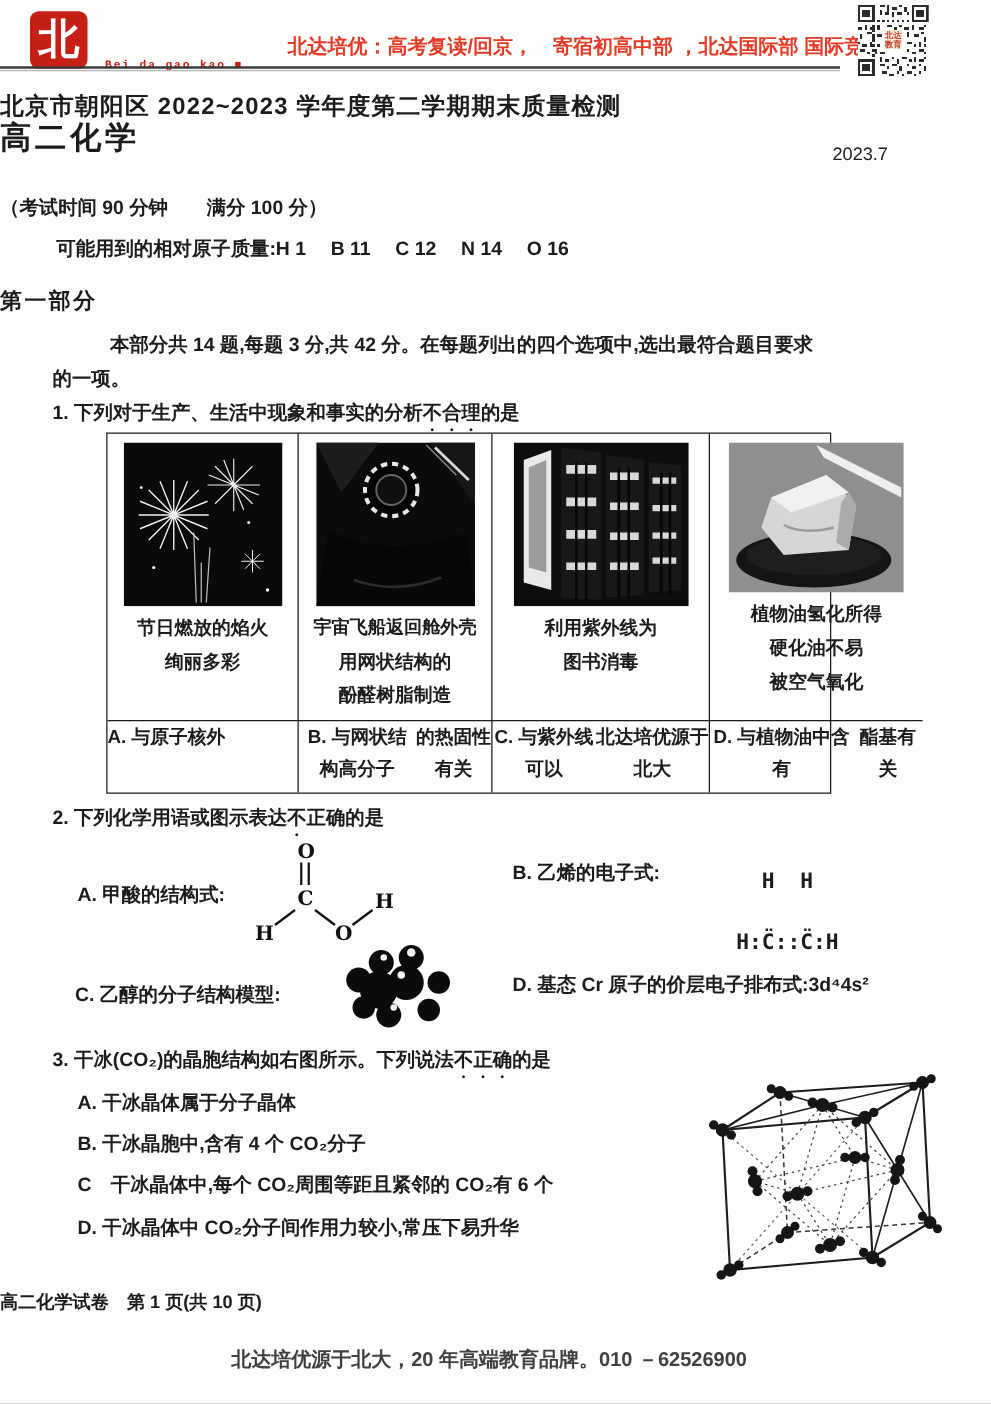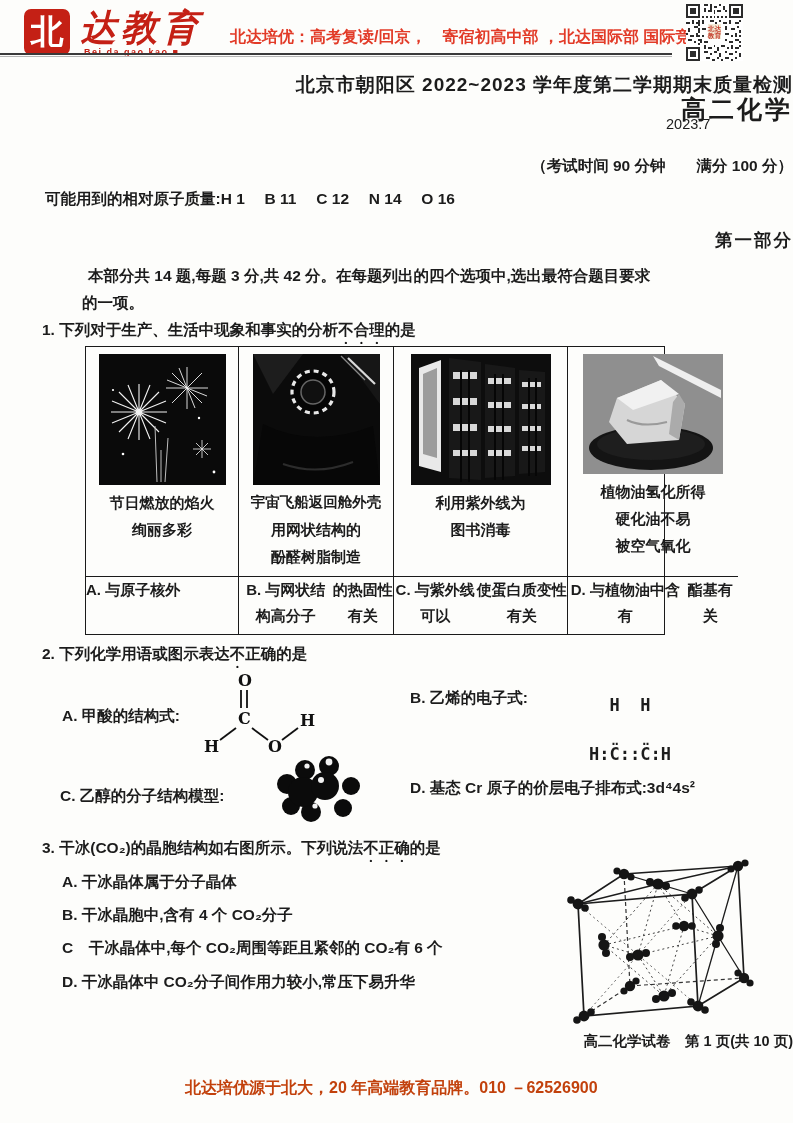--- a/index.html
+++ b/index.html
@@ -5,57 +5,56 @@
   * { margin:0; padding:0; box-sizing:border-box; }
   html,body { background:#888; }
   .page {
     position:relative; width:793px; height:1123px; margin:0 auto;
     background:#fdfdfb; overflow:hidden;
     font-family:"Liberation Sans","DejaVu Sans",sans-serif;
     color:#1c1c1c;
   }
   .abs { position:absolute; }
   .b { font-weight:700; }
-  .center { width:100%; text-align:right; }
+  .center { width:100%; text-align:left; }
   .emph {
     -webkit-text-emphasis:filled dot #111; -webkit-text-emphasis-position:under left;
     text-emphasis:filled dot #111; text-emphasis-position:under left;
   }
   
   .logo-box { position:absolute; left:0; top:3px; width:46px; height:46px; background:#c42015; border-radius:7px;
     color:#fff; font-size:33px; font-weight:700; text-align:center; line-height:46px; font-family:"Liberation Serif",serif; }
   .logo-text { position:absolute; left:56px; top:-2px; color:#c42015; font-size:36px; font-weight:700;
     font-family:"Liberation Serif","DejaVu Serif",serif; font-style:italic; letter-spacing:5px; }
-  .logo-sub { position:absolute; left:60px; top:41px; color:#c42015; font-size:9px; letter-spacing:1.5px; font-weight:700; }
+  .logo-sub { position:absolute; left:60px; top:41px; color:#c42015; font-size:9px; letter-spacing:1.5px; font-weight:700;font-family:Liberation Mono, monospace; }
   .slogan { color:#e23b28; font-size:16px; font-weight:700; white-space:nowrap; }
   .hrule { border-top:2.5px solid #3a3a3a; border-bottom:1px solid #b5b5b5; height:4px; }
   
   .qtable { display:grid; grid-template-columns:152px 155px 174px 171px; width:580px; border:1.6px solid #1a1a1a; }
   .qtable .cell { border-left:1.3px solid #1a1a1a; }
   .qtable .cell.first { border-left:none; }
   .qtable .row2 { border-top:1.3px solid #1a1a1a; min-height:58px; display:flex; justify-content:flex-start; }
   .imgwrap { width:127px; height:131px; margin:7px auto 4px auto; }
   .cap { text-align:center; font-size:15px; font-weight:700; line-height:27px; }
   .optline { text-align:center; font-size:15px; font-weight:700; line-height:26px; }
   .row1cell { min-height:226px; padding-bottom:6px; }
   .stem { font-size:15.5px; font-weight:700; white-space:nowrap; }
   .opt { font-size:15.5px; font-weight:700; white-space:nowrap; }
   .edot { font-family:"DejaVu Sans Mono",monospace; font-weight:700; font-size:17px; line-height:15px; white-space:pre;margin-left:33px; }
   .footer-page { font-size:14.5px; font-weight:700; }
-  .promo { color:#c2410c; font-size:16px; font-weight:700; white-space:nowrap; }
+  .promo { color:#404040; font-size:16px; font-weight:700; white-space:nowrap; }
   svg text { font-family:"DejaVu Serif","Liberation Serif",serif; }
 </style>
 </head>
 <body>
 
 <div class="page">
 
   <div class="abs" style="left:24px; top:6px; width:200px; height:52px;">
     <div class="logo-box">北</div>
-    <div class="logo-text">达教育</div>
     <div class="logo-sub">Bei da gao kao ■</div>
   </div>
 
   <div class="abs slogan" style="left:230px; top:27px;">北达培优：高考复读/回京，　寄宿初高中部 ，北达国际部 国际竞赛部</div>
 
   <div class="abs" style="left:686px; top:4px; width:57px; height:57px;">
     <svg width="57" height="57" viewBox="0 0 29 29" shape-rendering="crispEdges">
       <rect x="0" y="0" width="29" height="29" fill="#fff"></rect>
       <g fill="#2b2b2b">
         <path d="M0 0h7v7H0z"></path>
@@ -91,21 +90,21 @@
   <div class="abs hrule" style="left:0; top:53px; width:672px;"></div>
 
   <div class="abs center b" style="top:72px; font-size:19px; letter-spacing:1px;">北京市朝阳区 2022~2023 学年度第二学期期末质量检测</div>
   <div class="abs center b" style="top:93px; font-size:25px; letter-spacing:3px;">高二化学</div>
   <div class="abs" style="left:666px; top:116px; font-size:14.5px;">2023.7</div>
   <div class="abs center b" style="top:156px; font-size:15.5px;">（考试时间 90 分钟　　满分 100 分）</div>
   <div class="abs b" style="left:45px; top:189px; font-size:15.5px;">可能用到的相对原子质量:H 1　 B 11　 C 12　 N 14　 O 16</div>
 
   <div class="abs center b" style="top:228px; font-size:17.5px; letter-spacing:2px;">第一部分</div>
   <div class="abs stem" style="left:88px; top:266px;">本部分共 14 题,每题 3 分,共 42 分。在每题列出的四个选项中,选出最符合题目要求</div>
-  <div class="abs stem" style="left:42px; top:293px;margin-left:40px;">的一项。</div>
+  <div class="abs stem" style="left:42px; top:293px;">的一项。</div>
 
   <div class="abs stem" style="left:42px; top:320px;">
     <span>1. 下列对于生产、生活中现象和事实的分析</span><span class="emph">不合理</span><span>的是</span>
   </div>
 
   <div class="abs qtable" style="left:85px; top:346px;">
 
     <div class="cell first row1cell">
       <div class="imgwrap">
         <svg width="127" height="131" viewBox="0 0 127 131">
@@ -209,21 +208,21 @@
 
     <div class="cell first row2">
       <div class="optline">A. 与原子核外</div>
     </div>
     <div class="cell row2">
       <div class="optline">B. 与网状结构高分子</div>
       <div class="optline">的热固性有关</div>
     </div>
     <div class="cell row2">
       <div class="optline">C. 与紫外线可以</div>
-      <div class="optline">使蛋白质变性有关</div>
+      <div class="optline">北达培优源于北大</div>
     </div>
     <div class="cell row2">
       <div class="optline">D. 与植物油中含有</div>
       <div class="optline">酯基有关</div>
     </div>
   </div>
 
   <div class="abs stem" style="left:42px; top:644px;">
     <span>2. 下列化学用语或图示表达</span><span class="emph">不</span><span>正确的是</span>
   </div>

